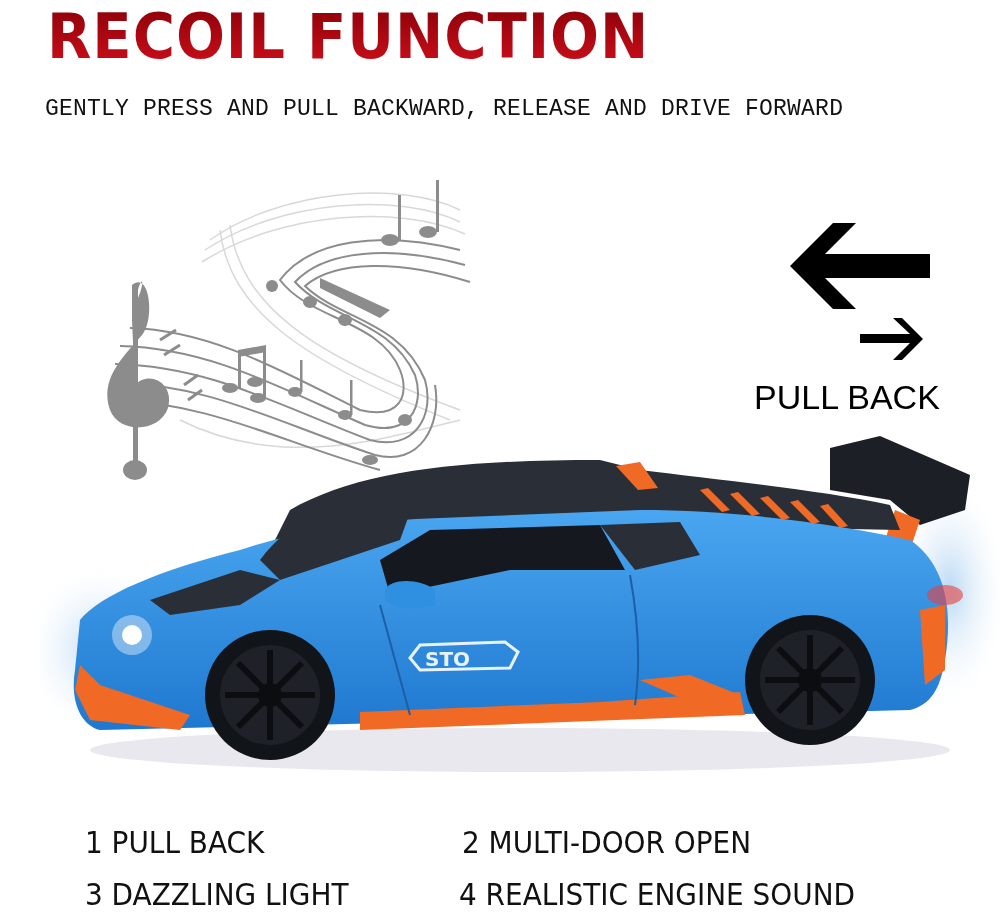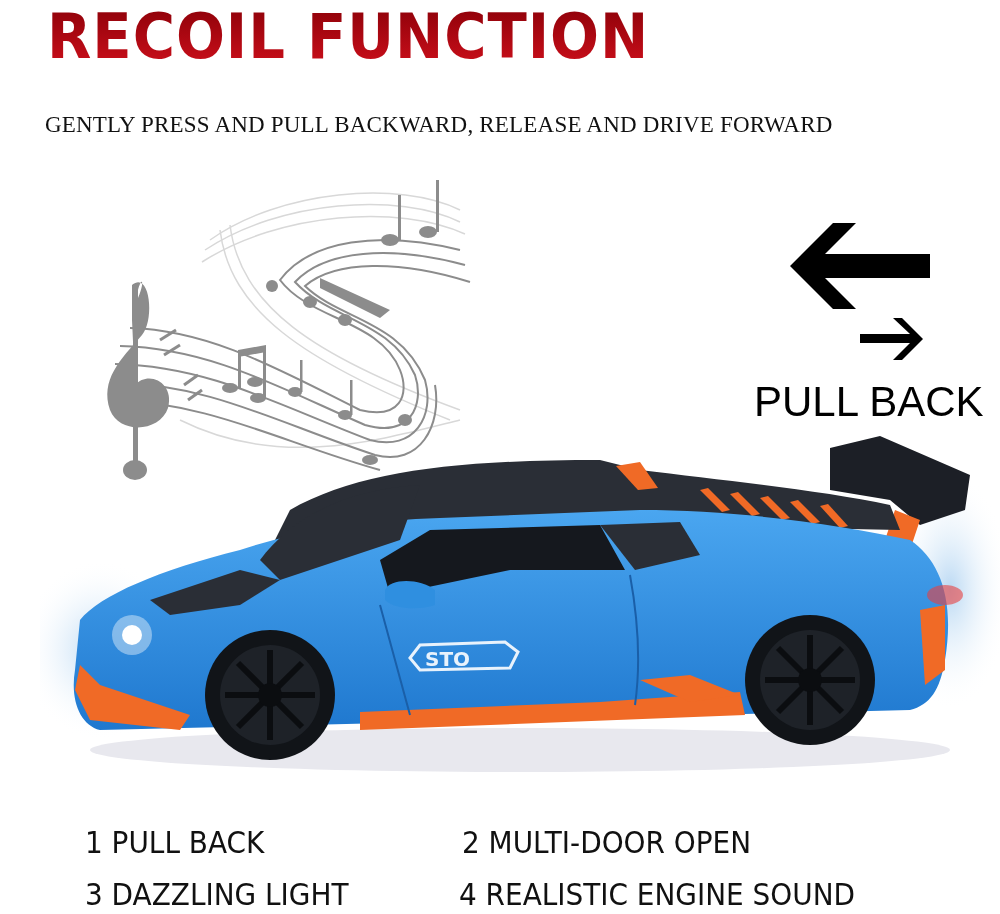--- a/index.html
+++ b/index.html
@@ -1,23 +1,23 @@
 <!DOCTYPE html>
 <html><head>
 <meta charset="utf-8">
 <style>
   html,body{margin:0;padding:0;background:#ffffff;}
   body{width:1000px;height:914px;position:relative;overflow:hidden;font-family:"Liberation Sans",sans-serif;}
   .title{position:absolute;left:47px;top:2px;font-family:"DejaVu Sans",sans-serif;font-weight:bold;font-size:62px;letter-spacing:1px;
     background:linear-gradient(#8a0008,#d0101c);-webkit-background-clip:text;background-clip:text;color:transparent;
     transform:scaleX(0.93);transform-origin:left top;line-height:70px;}
-  .subtitle{position:absolute;left:45px;top:112px;font-family:Liberation Serif, serif;font-size:23px;color:#111;letter-spacing:0.2px;white-space:nowrap;}
+  .subtitle{position:absolute;left:45px;top:96px;font-family:Liberation Mono, monospace;font-size:23px;color:#111;letter-spacing:0.2px;white-space:nowrap;}
   .music{position:absolute;left:80px;top:170px;width:400px;height:330px;}
   .arrows{position:absolute;left:780px;top:215px;width:160px;height:160px;}
-  .pullback{position:absolute;left:754px;top:378px;font-family:"Liberation Sans",sans-serif;font-size:42px;color:#000;white-space:nowrap;text-align:right;}
+  .pullback{position:absolute;left:754px;top:378px;font-family:"Liberation Sans",sans-serif;font-size:34px;color:#000;white-space:nowrap;text-align:right;}
   .car{position:absolute;left:40px;top:430px;width:960px;height:360px;}
   .feature{position:absolute;font-family:"DejaVu Sans",sans-serif;font-size:31px;color:#111;white-space:nowrap;transform:scaleX(0.9);transform-origin:left top;}
   .f1{left:85px;top:824px;}
   .f2{left:462px;top:824px;}
   .f3{left:85px;top:876px;}
   .f4{left:459px;top:876px;}
 </style>
 </head>
 <body>
 

